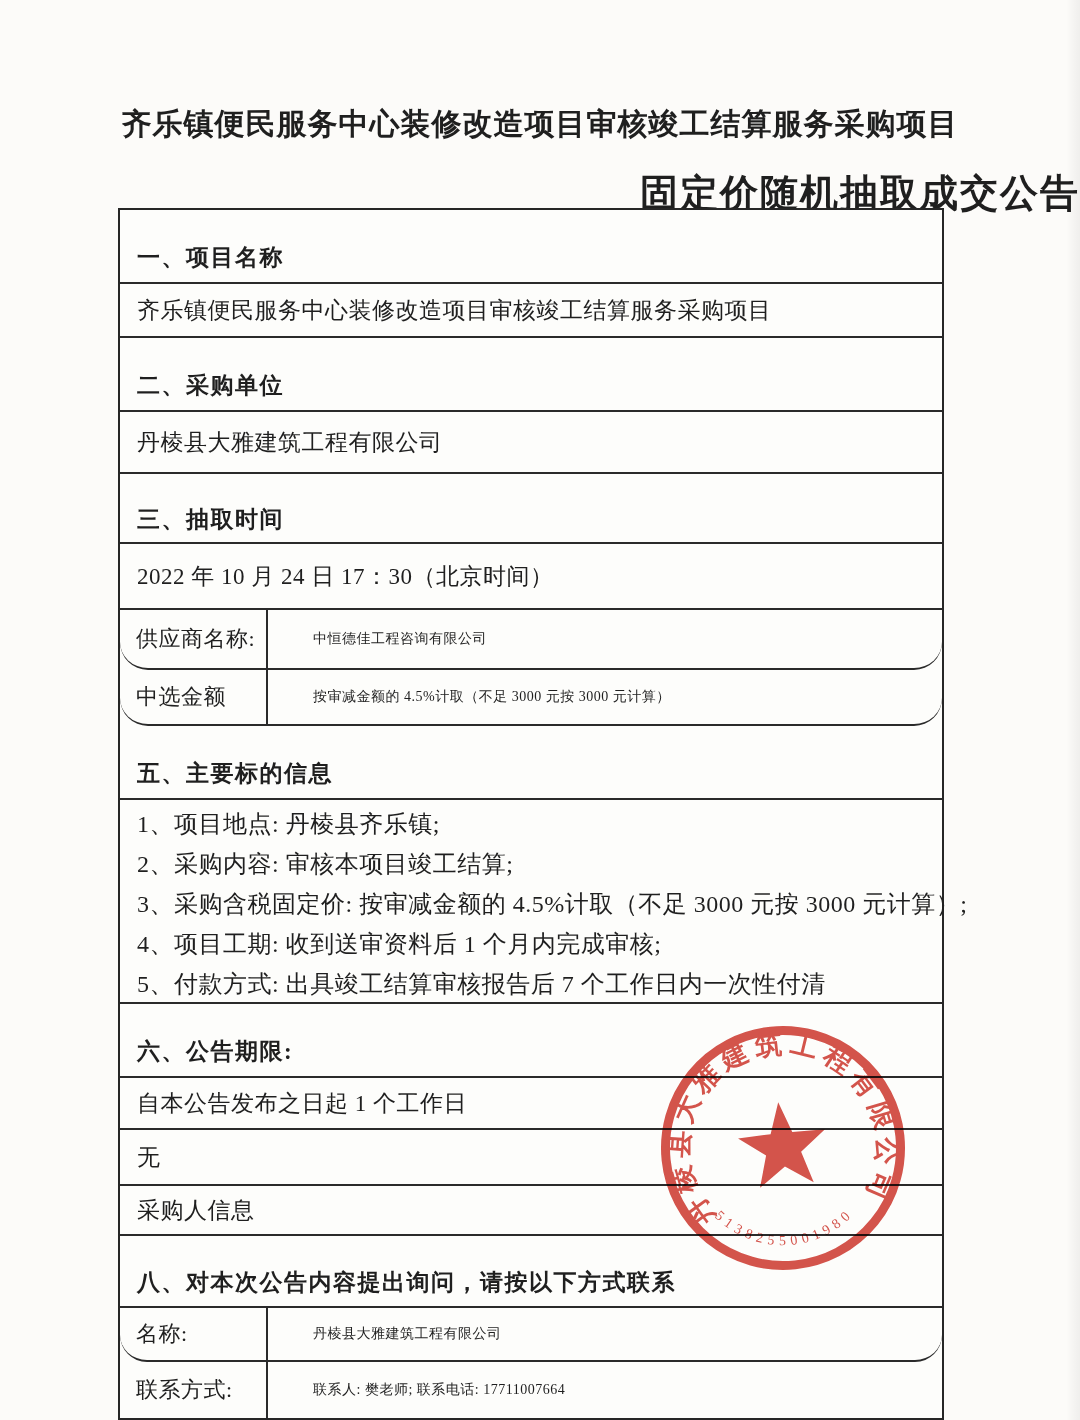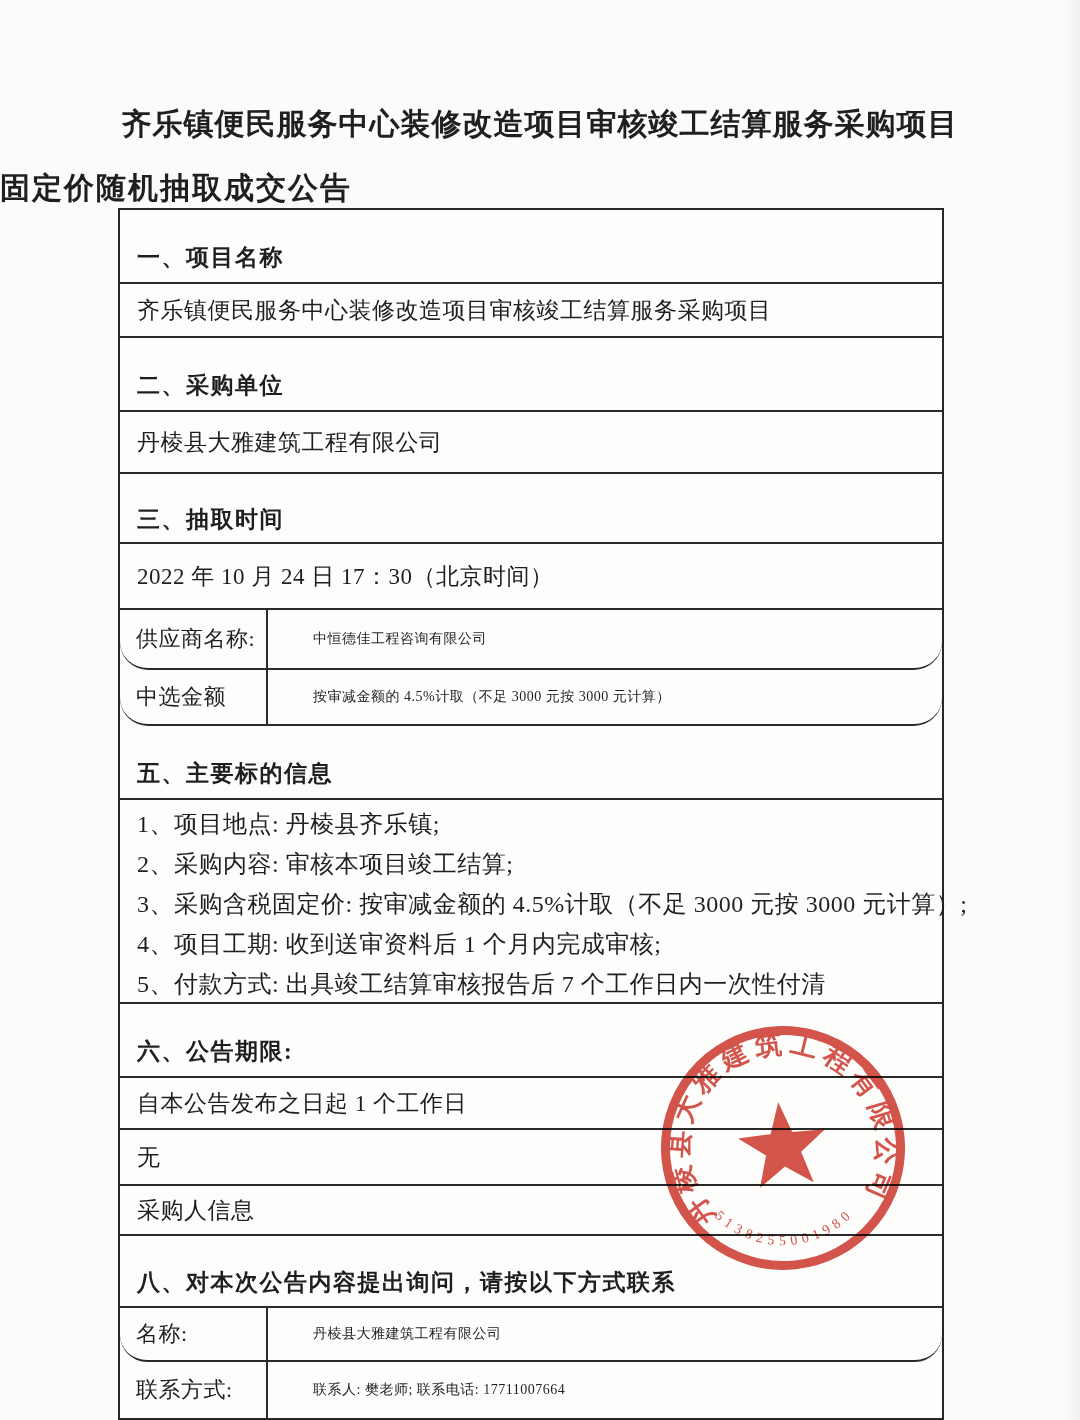--- a/index.html
+++ b/index.html
@@ -15,21 +15,21 @@
     content:"";position:absolute;top:0;right:0;width:14px;height:100%;
     background:linear-gradient(to right,rgba(0,0,0,0),rgba(0,0,0,0.05));
     pointer-events:none;
   }
   .title1{
     position:absolute;top:104px;left:0;width:100%;
     text-align:center;font-size:30px;font-weight:bold;letter-spacing:1px;
   }
   .title2{
     position:absolute;top:168px;left:0;width:100%;
-    text-align:left;font-size:30px;font-weight:bold;letter-spacing:2px;
+    text-align:right;font-size:38px;font-weight:bold;letter-spacing:2px;
   }
   .table{
     position:absolute;left:118px;top:208px;width:822px;
     border:2px solid #262626;background:#fdfdfb;
     box-sizing:content-box;
   }
   .row{
     box-sizing:border-box;
     border-bottom:2px solid #2a2a2a;
     display:flex;align-items:center;

